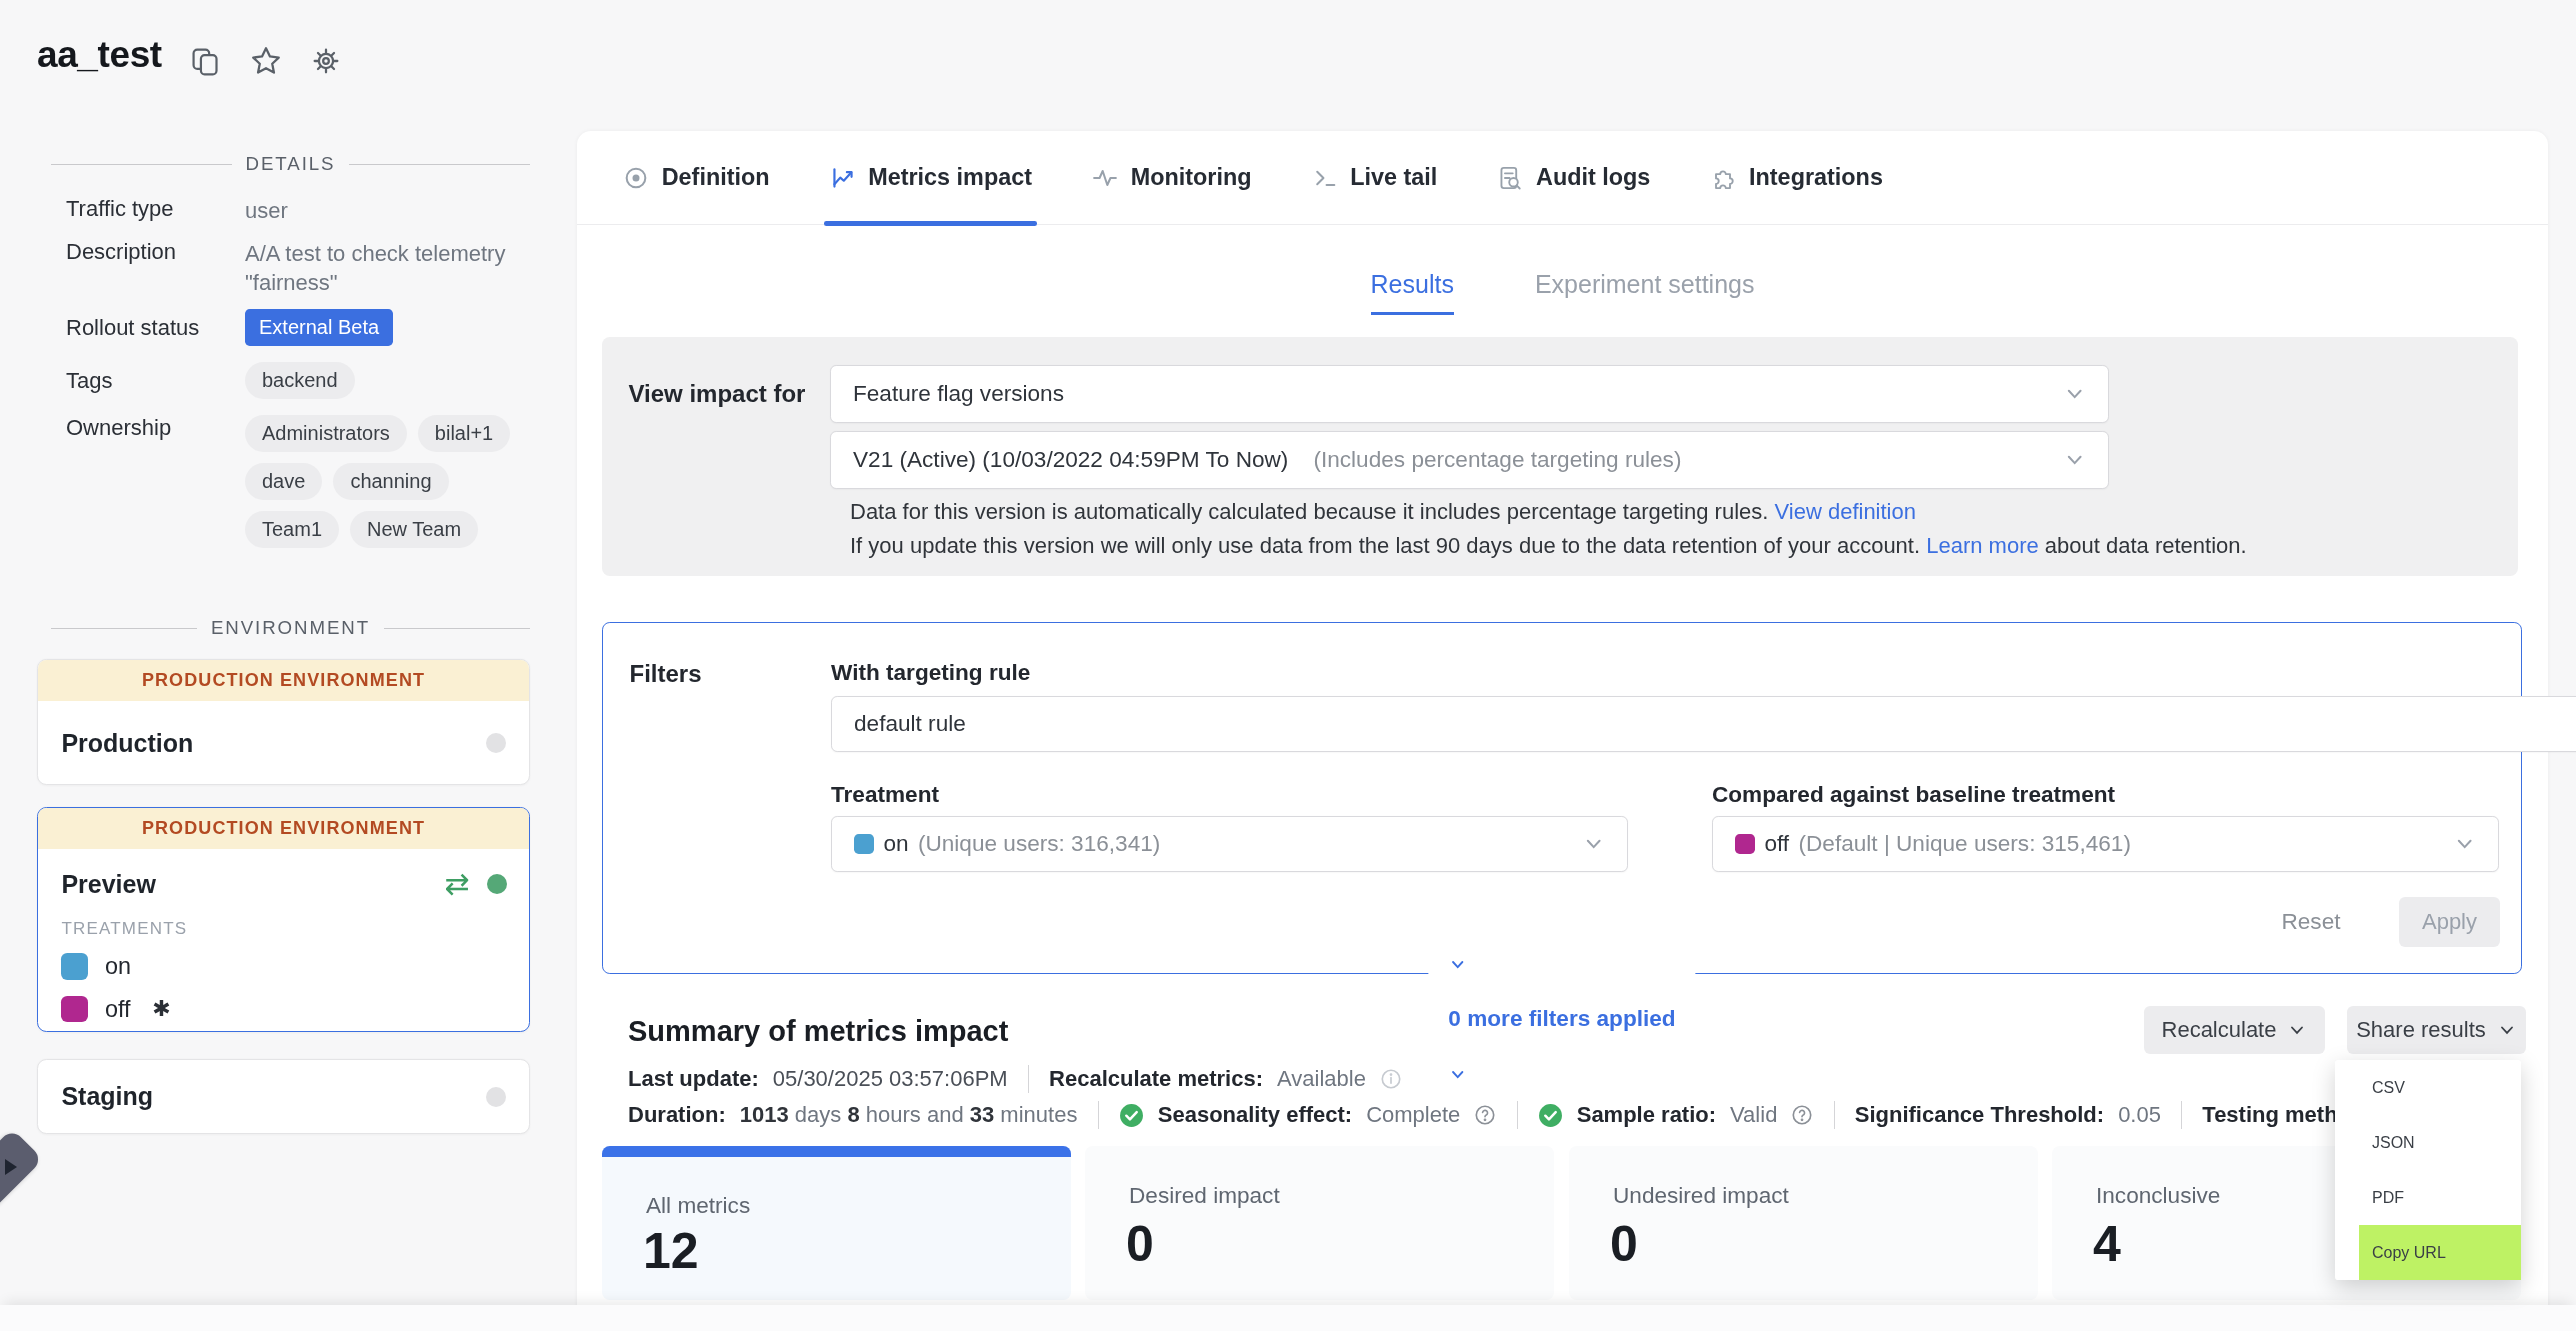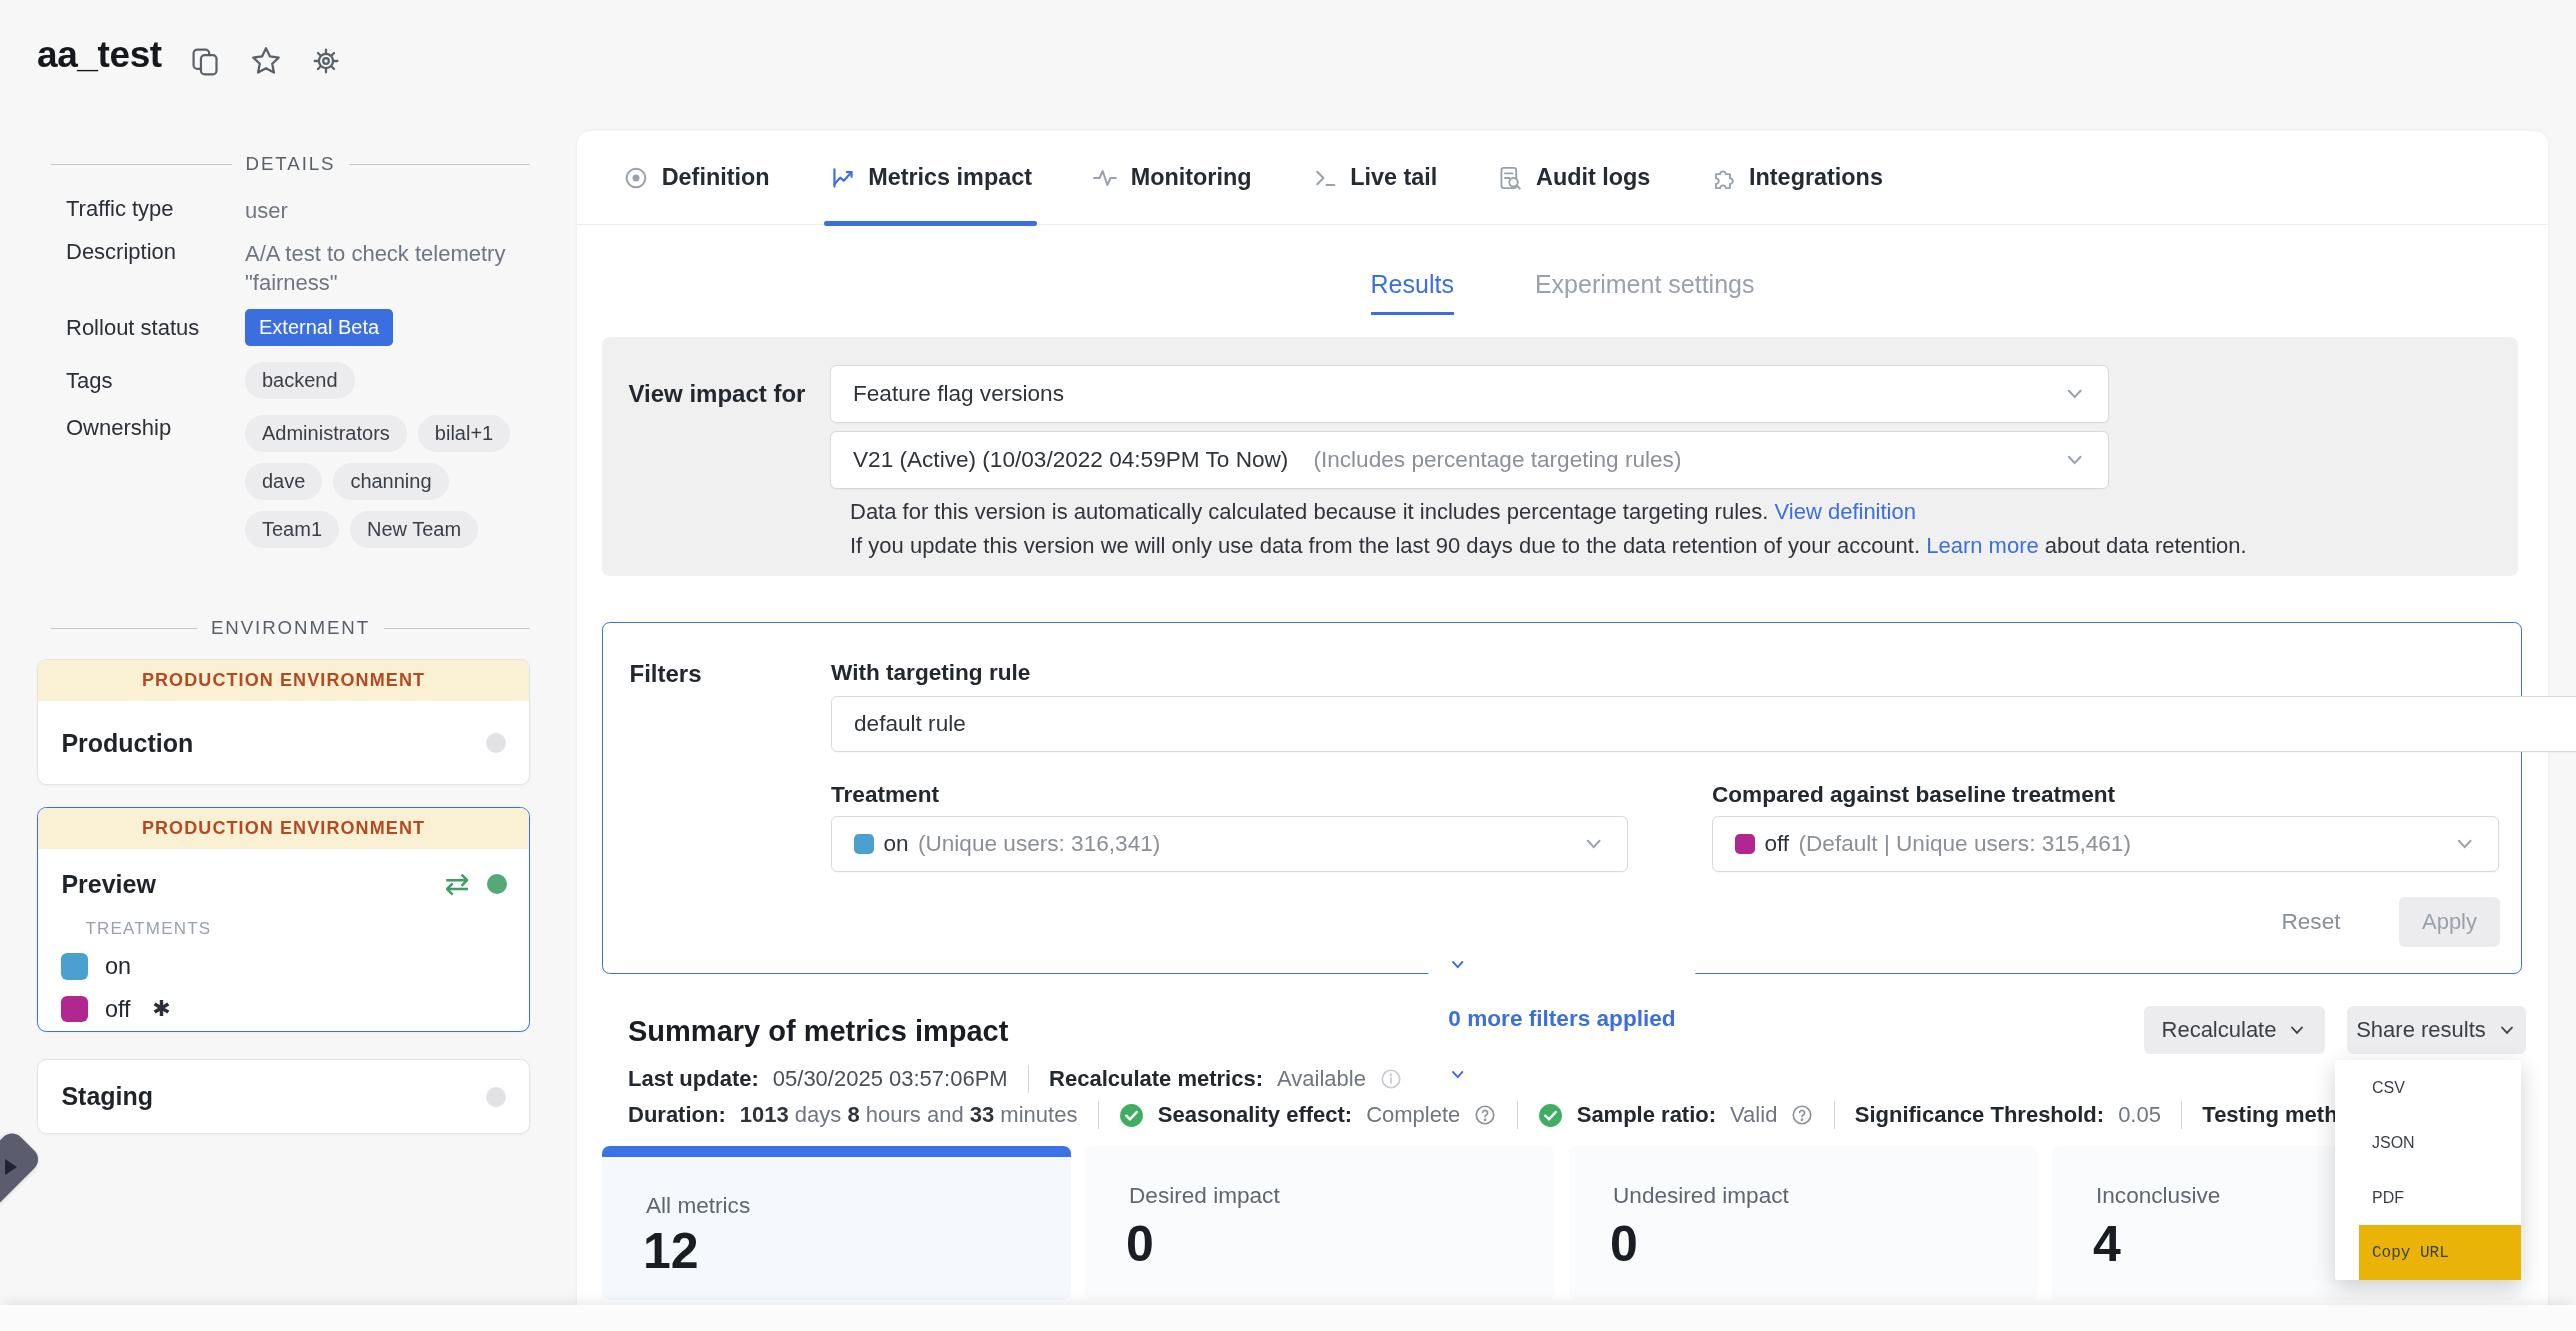--- a/index.html
+++ b/index.html
@@ -84,21 +84,21 @@
   .num { font-weight:700; color:#30343a; }
 
   .mcard { top:1015px; width:469px; height:154px; border-radius:7.8px; background:#fafbfc; }
   .mcard.selected { background:#F5F9FD; }
   .mcard .topbar { position:absolute; left:0; right:0; top:0; height:11px; background:#3B72E8; border-radius:7.8px 7.8px 0 0; }
   .mcard .clbl { position:absolute; left:44px; top:37px; font-size:22.6px; color:#5f6670; }
   .mcard .cval { position:absolute; left:41px; top:69px; font-size:50px; font-weight:700; color:#1a1e24; }
 
   .share-menu { left:1758px; top:929px; width:186px; background:#fff; box-shadow:0 7.8px 23.4px rgba(0,0,0,.18); border-radius:3.1px; z-index:60; }
   .share-item { height:55px; display:flex; align-items:center; padding-left:13px; font-size:16px; color:#3a3f46;margin-left:24px; }
-  .share-item.hover { background:#eab308;font-family:Liberation Mono, monospace; }
+  .share-item.hover { background:#bef264; }
 
   .bottom-band { left:0; right:0; top:1305px; height:26.5px; background:#fbfbfc; box-shadow:0 -7.8px 12.5px -4.7px rgba(0,0,0,.09); z-index:40; }
 
   .icon-circle { display:inline-flex; align-items:center; justify-content:center; }
 </style>
 </head>
 <body>
 
 <div class="abs page-title">aa_test</div>
 <div class="abs title-icons">
@@ -179,21 +179,21 @@
 <div class="abs envcard active" style="top:807px; height:225px;">
   <div class="env-banner">PRODUCTION ENVIRONMENT</div>
   <div style="position:relative; padding:20px 22px 0 23.4px;">
     <div style="display:flex; align-items:center; justify-content:space-between;">
       <span class="env-name">Preview</span>
       <span style="display:flex; align-items:center; gap:17px;">
         <span class="swap-icon">⇄</span>
         <span class="dot dot-green"></span>
       </span>
     </div>
-    <div class="treat-label" style="margin-top:20px;margin-left:24px;">TREATMENTS</div>
+    <div class="treat-label" style="margin-top:20px;">TREATMENTS</div>
     <div class="treat-row" style="margin-top:14px;">
       <span class="sq sq-on"></span>
       <span>on</span>
     </div>
     <div class="treat-row" style="margin-top:15.6px;">
       <span class="sq sq-off"></span>
       <span>off</span>
       <span class="star-mark">✱</span>
     </div>
   </div>

